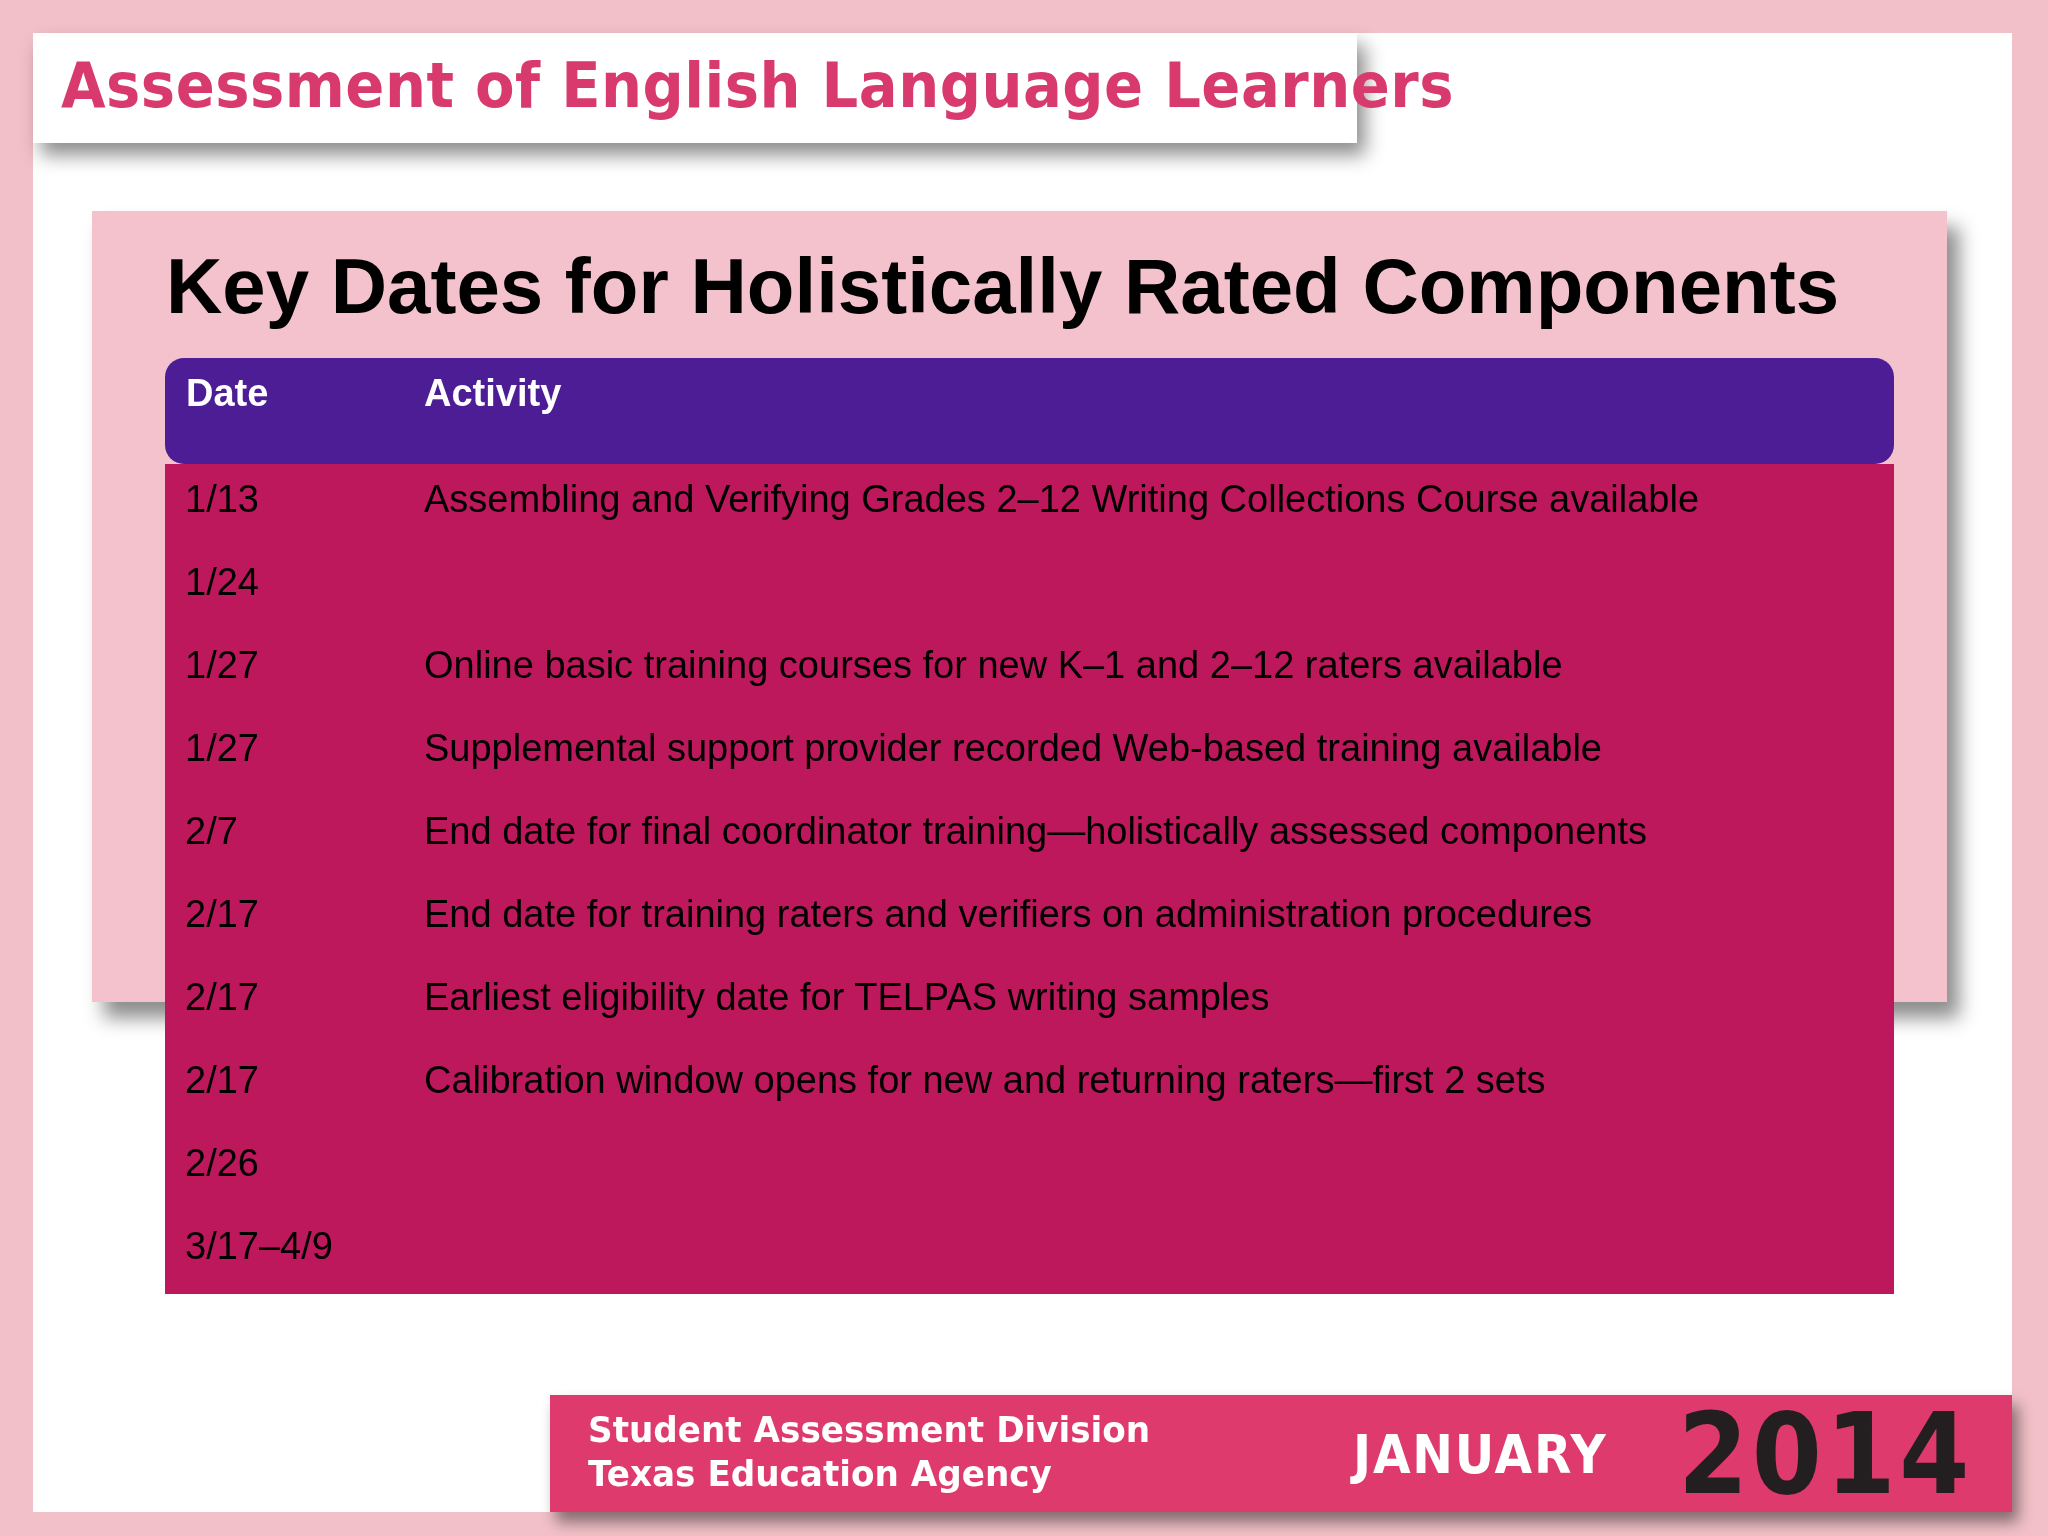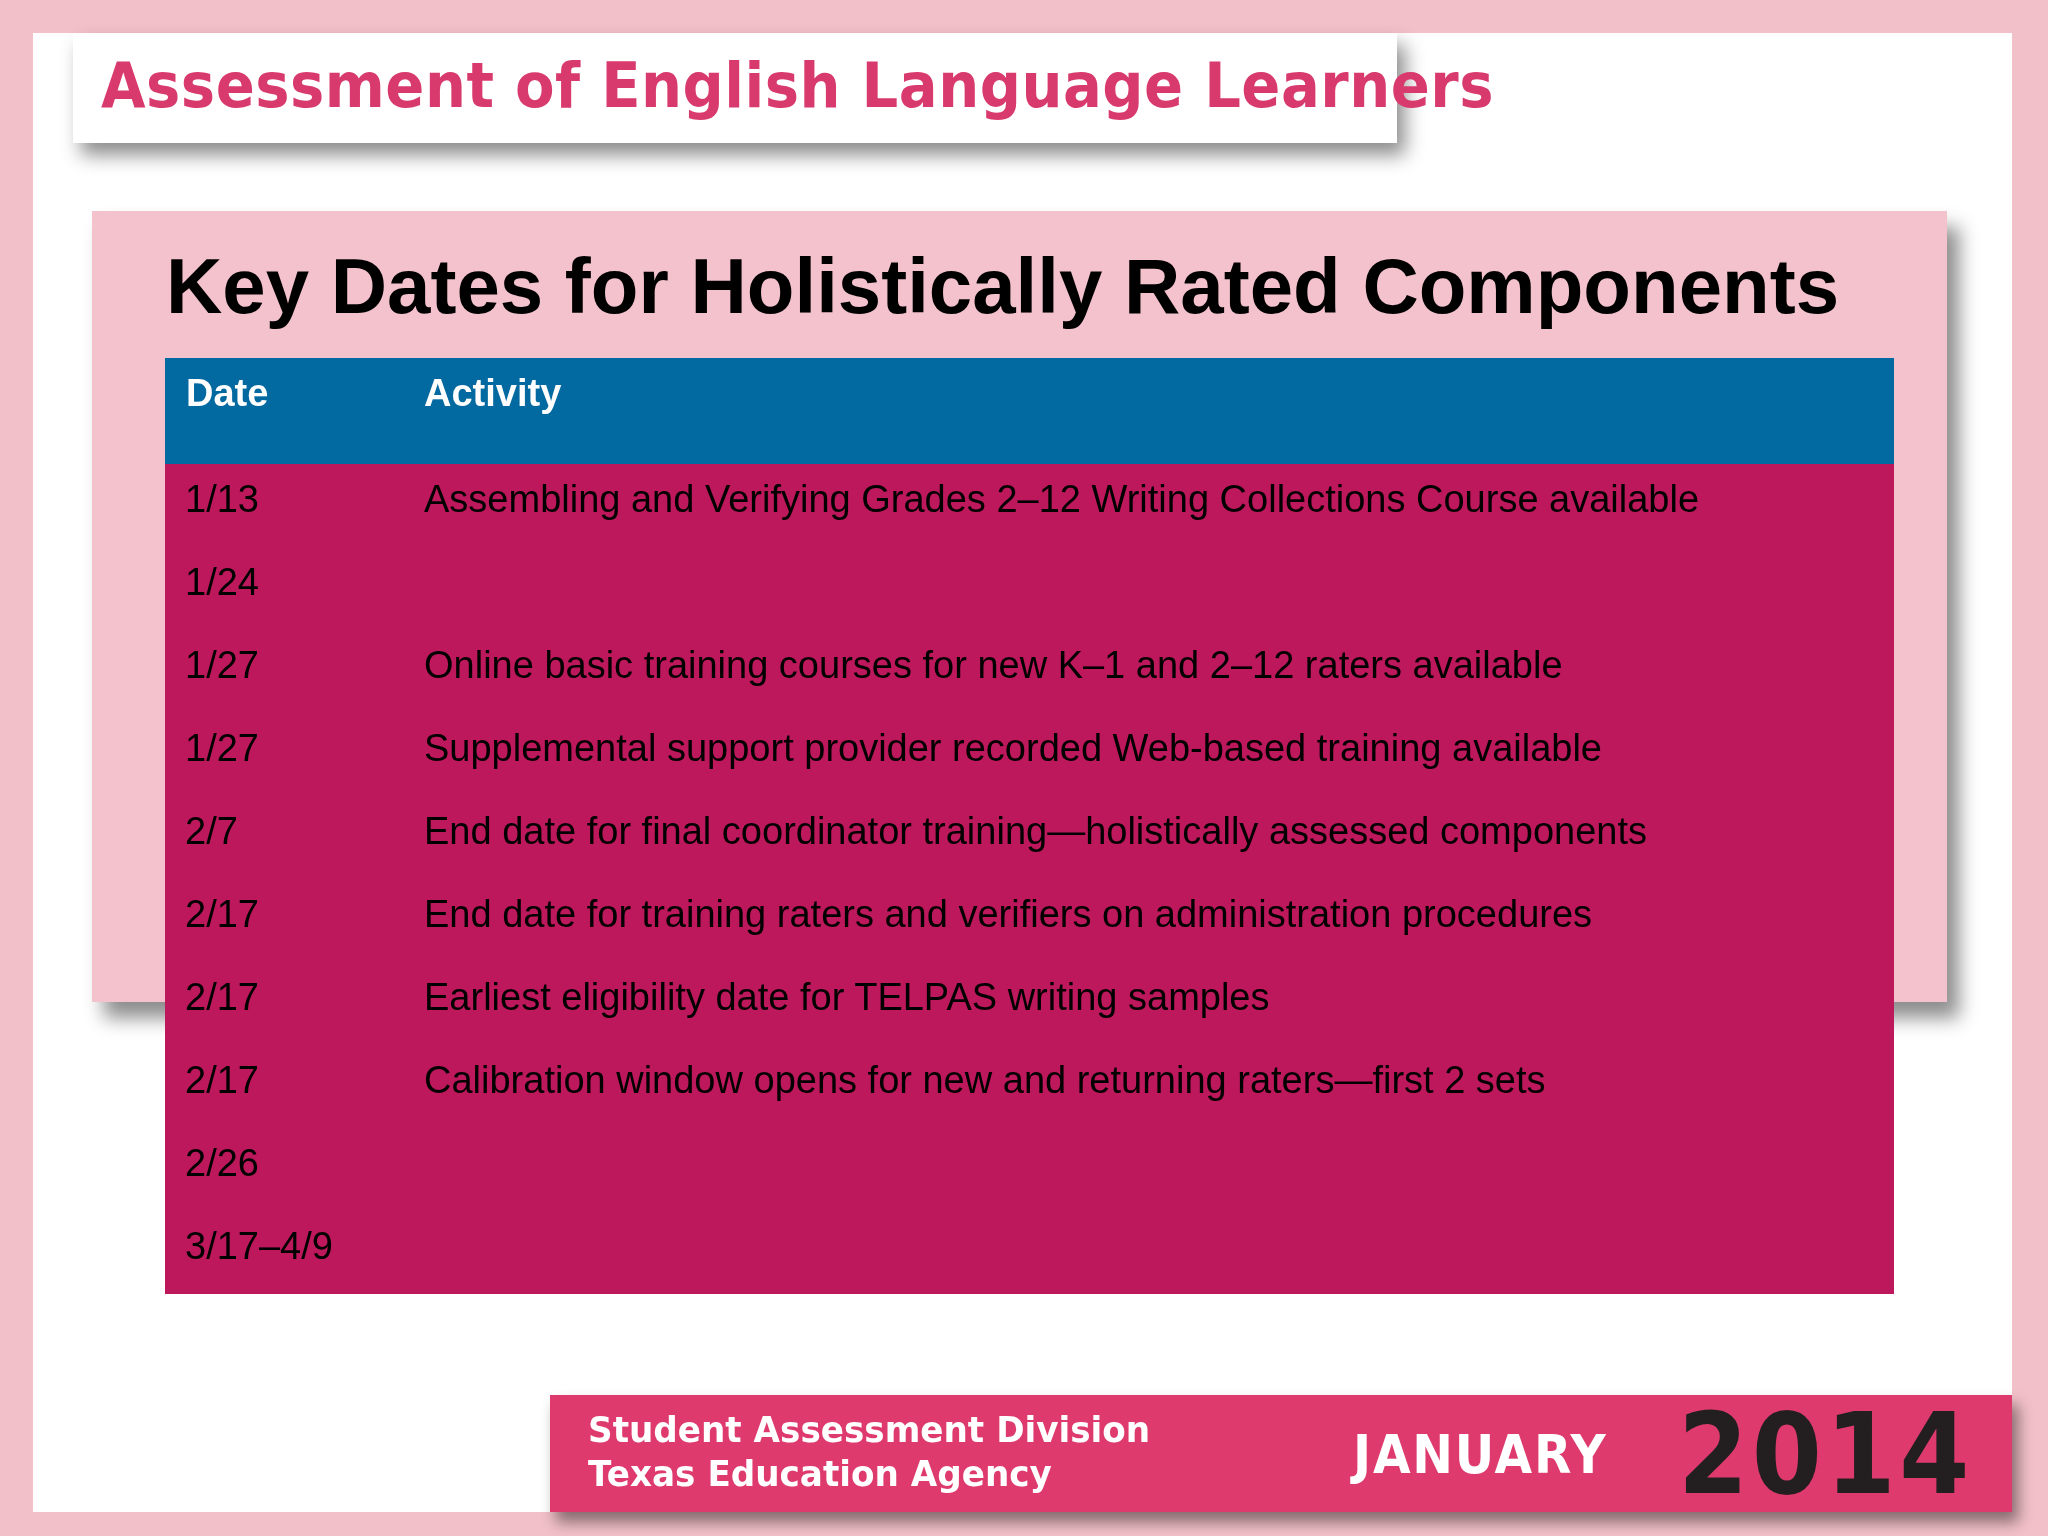--- a/index.html
+++ b/index.html
@@ -10,21 +10,20 @@
   }
   .inner {
     position: absolute; left: 33px; top: 33px; width: 1979px; height: 1479px;
     background: #ffffff;
   }
   .banner {
     position: absolute; left: 33px; top: 33px; width: 1324px; height: 110px;
     background: #ffffff;
     box-shadow: 8px 12px 18px rgba(0,0,0,0.45);
     z-index: 2;
-    margin-left: 40px;
   }
   .banner-title {
     position: absolute; left: 28px; top: 16px;
     font-family: "DejaVu Sans", sans-serif; font-weight: bold;
     font-size: 62px; letter-spacing: 0.5px;
     color: #d93a6e; white-space: nowrap;
     transform: scaleX(0.93); transform-origin: left center;
   }
   .card {
     position: absolute; left: 92px; top: 211px; width: 1855px; height: 791px;
@@ -34,21 +33,21 @@
   }
   .card-title {
     position: absolute; left: 74px; top: 30px;
     font-weight: bold; font-size: 78px; color: #000;
     white-space: nowrap;
   }
   .table {
     position: absolute; left: 73px; top: 147px; width: 1729px;
   }
   .thead {
-    height: 106px; background: #0369a1; position: relative;
+    height: 106px; background: #4c1d95; position: relative; border-radius: 19px;
   }
   .th {
     position: absolute; top: 14px; font-weight: bold; font-size: 38px; color: #fff;
   }
   .th-date { left: 21px; }
   .th-activity { left: 259px; }
   .tbody { position: relative; background: #be185d; height: 830px; }
   .row { position: absolute; left: 0; width: 100%; height: 83px; }
   .cell { position: absolute; top: 0; font-size: 38px; color: #000; white-space: nowrap; }
   .cell-date { left: 20px; }

